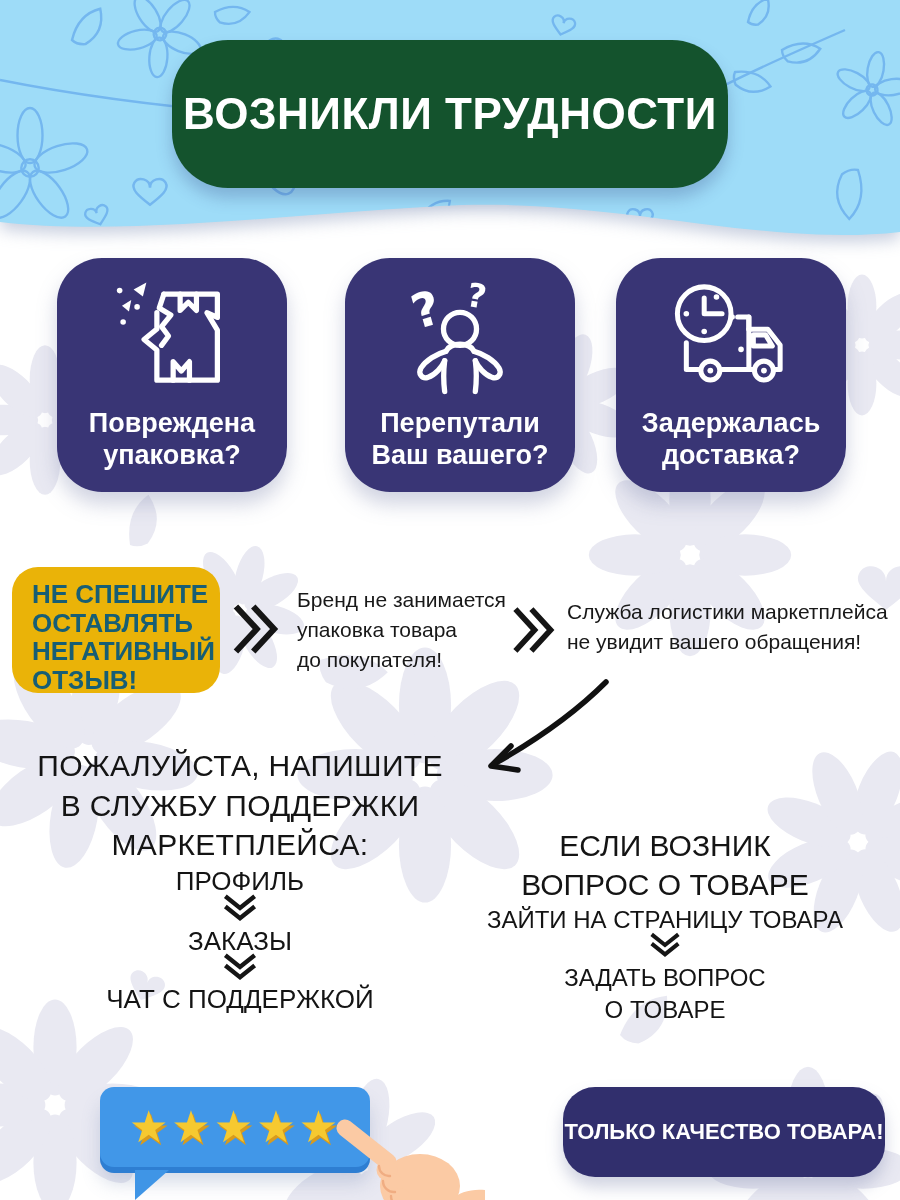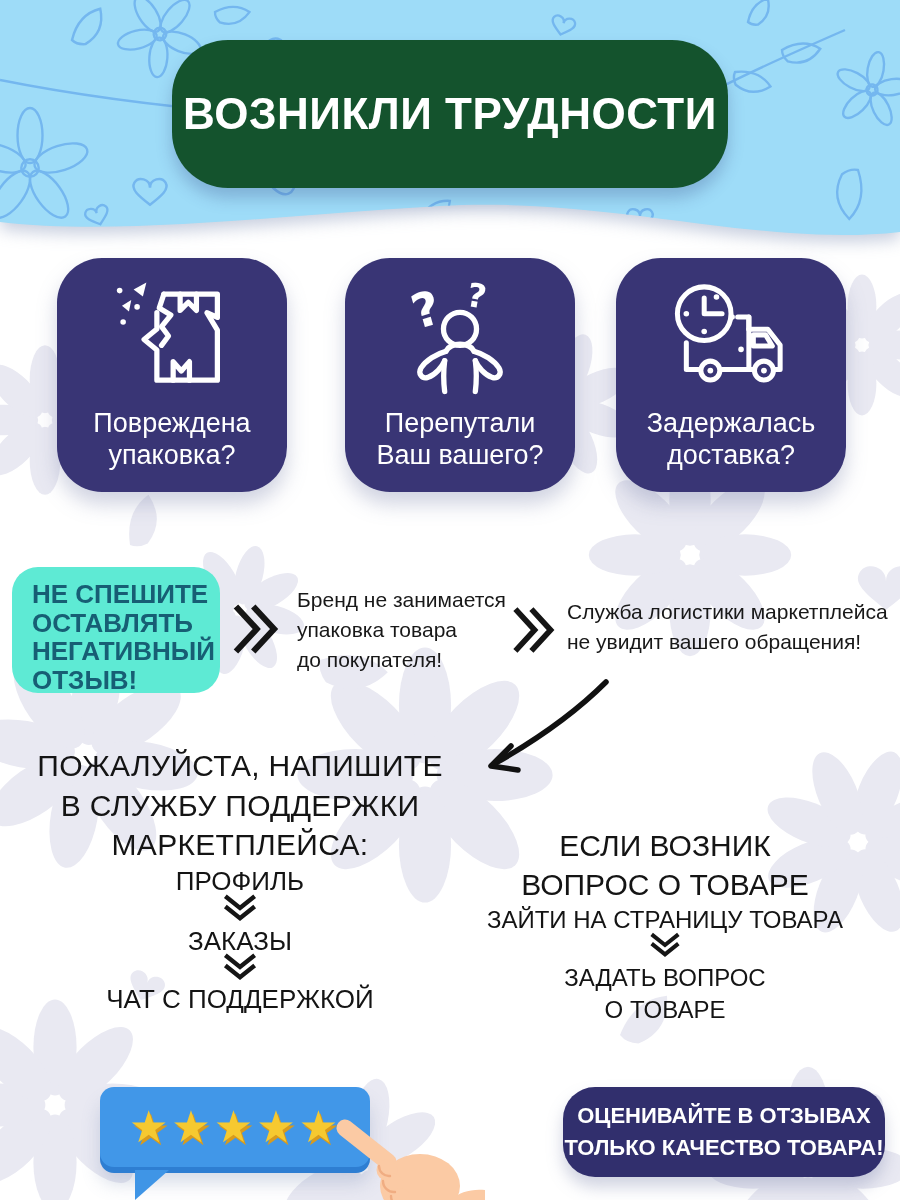--- a/index.html
+++ b/index.html
@@ -21,24 +21,24 @@
     box-shadow:0 10px 16px rgba(50,70,130,.28);
   }
   .title-box span{display:block;}
   
   .card{
     position:absolute;top:258px;width:230px;height:234px;border-radius:45px;background:#393575;
     box-shadow:0 12px 20px rgba(120,130,170,.35);color:#fff;text-align:center;box-sizing:border-box;
   }
   .card .icon-wrap{height:142px;display:flex;align-items:center;justify-content:center;padding-top:14px;box-sizing:border-box;}
   .card-label{font-size:27px;line-height:1.18;margin-top:8px;}
-  .card-label span{display:block;}
+  .card-label span{display:block;font-weight:bold;}
   
   .badge{
-    position:absolute;left:12px;top:567px;width:208px;height:126px;background:#5eead4;border-radius:26px;
+    position:absolute;left:12px;top:567px;width:208px;height:126px;background:#eab308;border-radius:26px;
     color:#175e74;font-weight:bold;font-size:26px;line-height:1.1;padding:13px 0 0 20px;box-sizing:border-box;
   }
   .badge span{display:block;}
   .reason{position:absolute;font-size:21px;line-height:1.42;color:#181818;}
   .reason span{display:block;}
   #reason1{left:297px;top:585px;}
   #reason2{left:567px;top:597px;}
   
   .support-heading{position:absolute;left:20px;top:746px;width:440px;text-align:center;
     font-size:30px;line-height:1.32;color:#141414;letter-spacing:.3px;}
@@ -312,17 +312,16 @@
     <circle cx="70" cy="82" r="11.5" fill="#fbcaa4"></circle>
     <path d="M112,95 C118,78 136,70 155,72 L155,95 Z" fill="#fbcaa4"></path>
     <g stroke="#f0ad82" stroke-width="2.4" fill="none" stroke-linecap="round">
       <path d="M49,48 A10 10 0 0 0 60,58"></path>
       <path d="M53,63 A11 11 0 0 0 65,74"></path>
       <path d="M61,78 A11 11 0 0 0 73,89"></path>
     </g>
   </svg>
 
   <div class="footer-box">
-    <span>ОЦЕНИВАЙТЕ В ОТЗЫВАХ</span>
     <span>ТОЛЬКО КАЧЕСТВО ТОВАРА!</span>
   </div>
 
 </div>
 
 </body></html>

